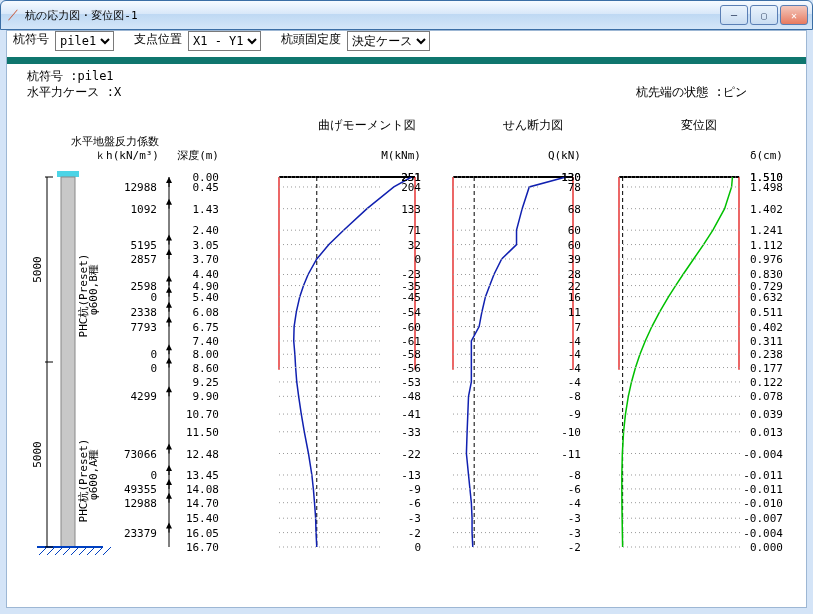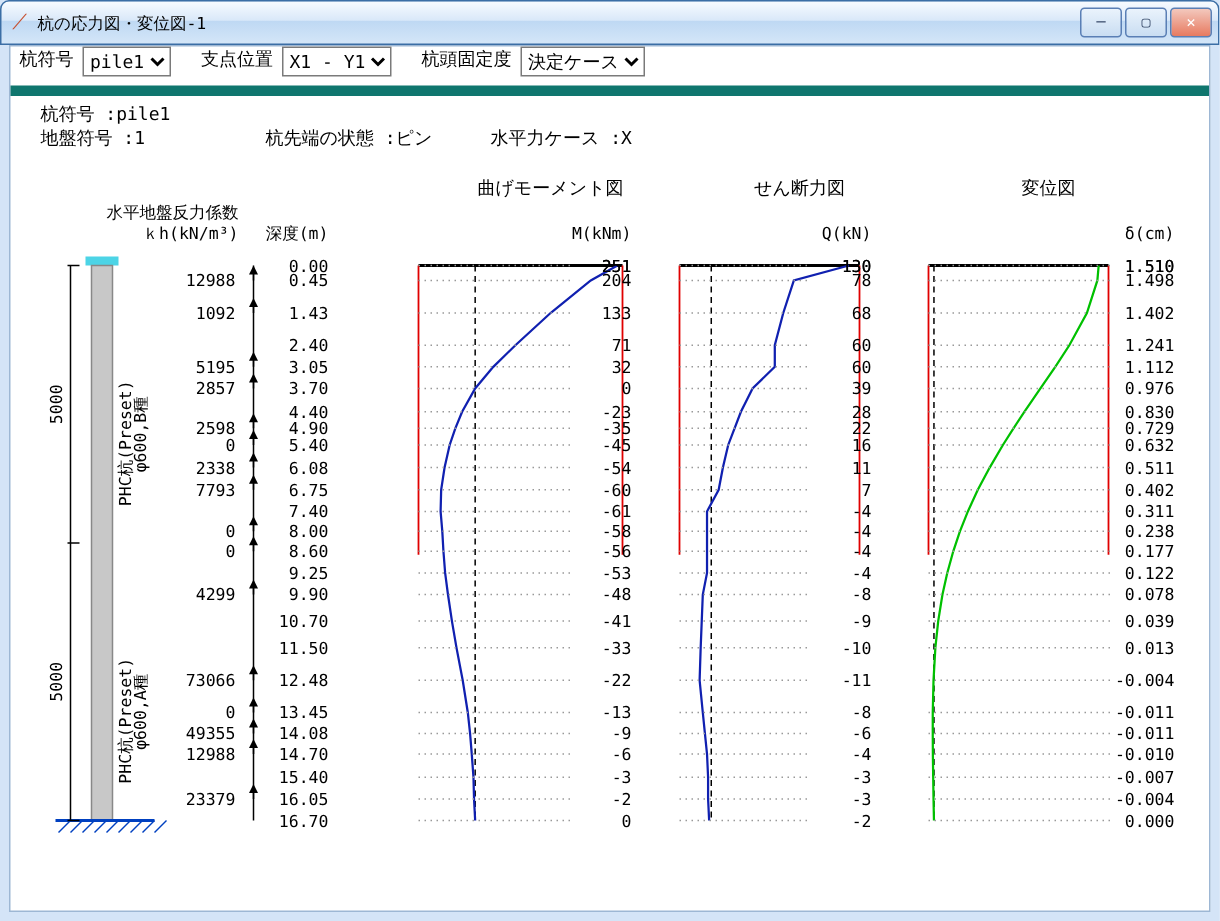--- a/index.html
+++ b/index.html
@@ -8,21 +8,21 @@
 .titlebar .ticon{width:16px;height:16px;margin-right:4px;display:flex;align-items:center;justify-content:center;color:#c64f2e;font-size:14px;}
 .titlebar .ttxt{color:#000;flex:1;}
 .titlebar .wbtns{display:flex;gap:2px;}
 .titlebar .wbtn{width:26px;height:18px;border:1px solid #5a7fb5;border-radius:3px;background:linear-gradient(#eaf3fc,#c9ddf2);display:flex;align-items:center;justify-content:center;font-size:10px;color:#3a4c6b;}
 .titlebar .wbtn.close{background:linear-gradient(#f3c8bd,#e77a60);color:#fff;}
 .content{position:absolute;top:30px;left:6px;right:6px;bottom:6px;background:#fff;border:1px solid #9db7d4;}
 .toolbar{height:26px;border-bottom:7px solid #0f766e;display:flex;align-items:flex-start;padding:0 6px;gap:4px;font-size:12px;}
 .toolbar label{margin-right:2px;}
 .toolbar select{font-size:12px;font-family:inherit;height:20px;border:1px solid #7a7a7a;background:#fff;}
 .info{padding:4px 20px 8px 20px;font-size:12px;line-height:16px;}
-.info-row{display:flex;}
+.info-row{display:flex;justify-content:space-between;}
 .info-cell{min-width:150px;}
 .charts{position:absolute;top:88px;left:14px;right:14px;bottom:14px;}
 .ptxt{font-size:11px;fill:#000;font-family:"MS Gothic",monospace;}
 .pth{font-size:12px;fill:#000;text-anchor:middle;}
 .dots{stroke:#999;stroke-width:1;stroke-dasharray:1 3;}
 </style>
 </head>
 <body>
 
 <div class="window">
@@ -46,23 +46,22 @@
       <span style="width:12px"></span>
       <label>杭頭固定度</label>
       <select><option>決定ケース</option></select>
     </div>
 
     <div class="info">
       <div class="info-row">
         <div class="info-cell"><span>杭符号 :</span><span>pile1</span></div>
       </div>
       <div class="info-row">
-        <div class="info-cell"><span>地盤符号 :</span><span>1</span></div>
+        <div class="info-cell"><span>水平力ケース :</span><span>X</span></div>
         <div class="info-cell"><span>杭先端の状態 :</span><span>ピン</span></div>
-        <div class="info-cell"><span>水平力ケース :</span><span>X</span></div>
       </div>
     </div>
 
     <div class="charts">
       <svg id="chart-svg" width="770" height="480">
           <rect x="36" y="52" width="22" height="6" fill="#4cd4e6"></rect>
           <rect x="40" y="58" width="14" height="370" fill="#c8c8c8" stroke="#888"></rect>
           <line x1="18" y1="436" x2="26" y2="428" stroke="#0040c0" stroke-width="1"></line>
           <line x1="26" y1="436" x2="34" y2="428" stroke="#0040c0" stroke-width="1"></line>
           <line x1="34" y1="436" x2="42" y2="428" stroke="#0040c0" stroke-width="1"></line>

